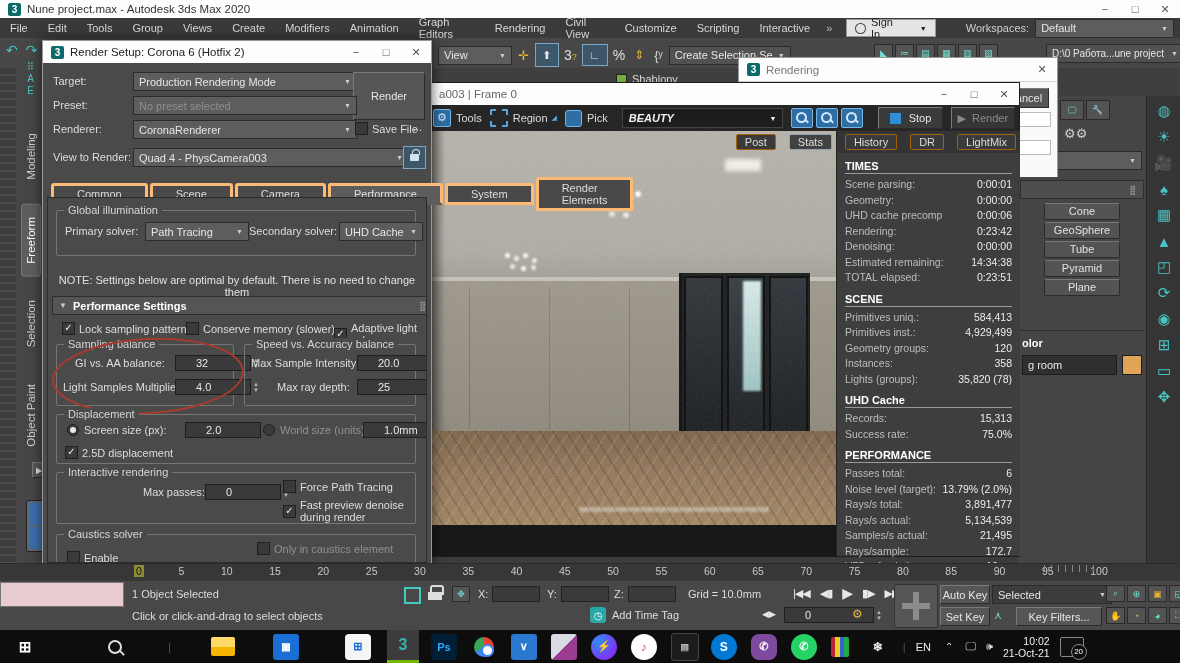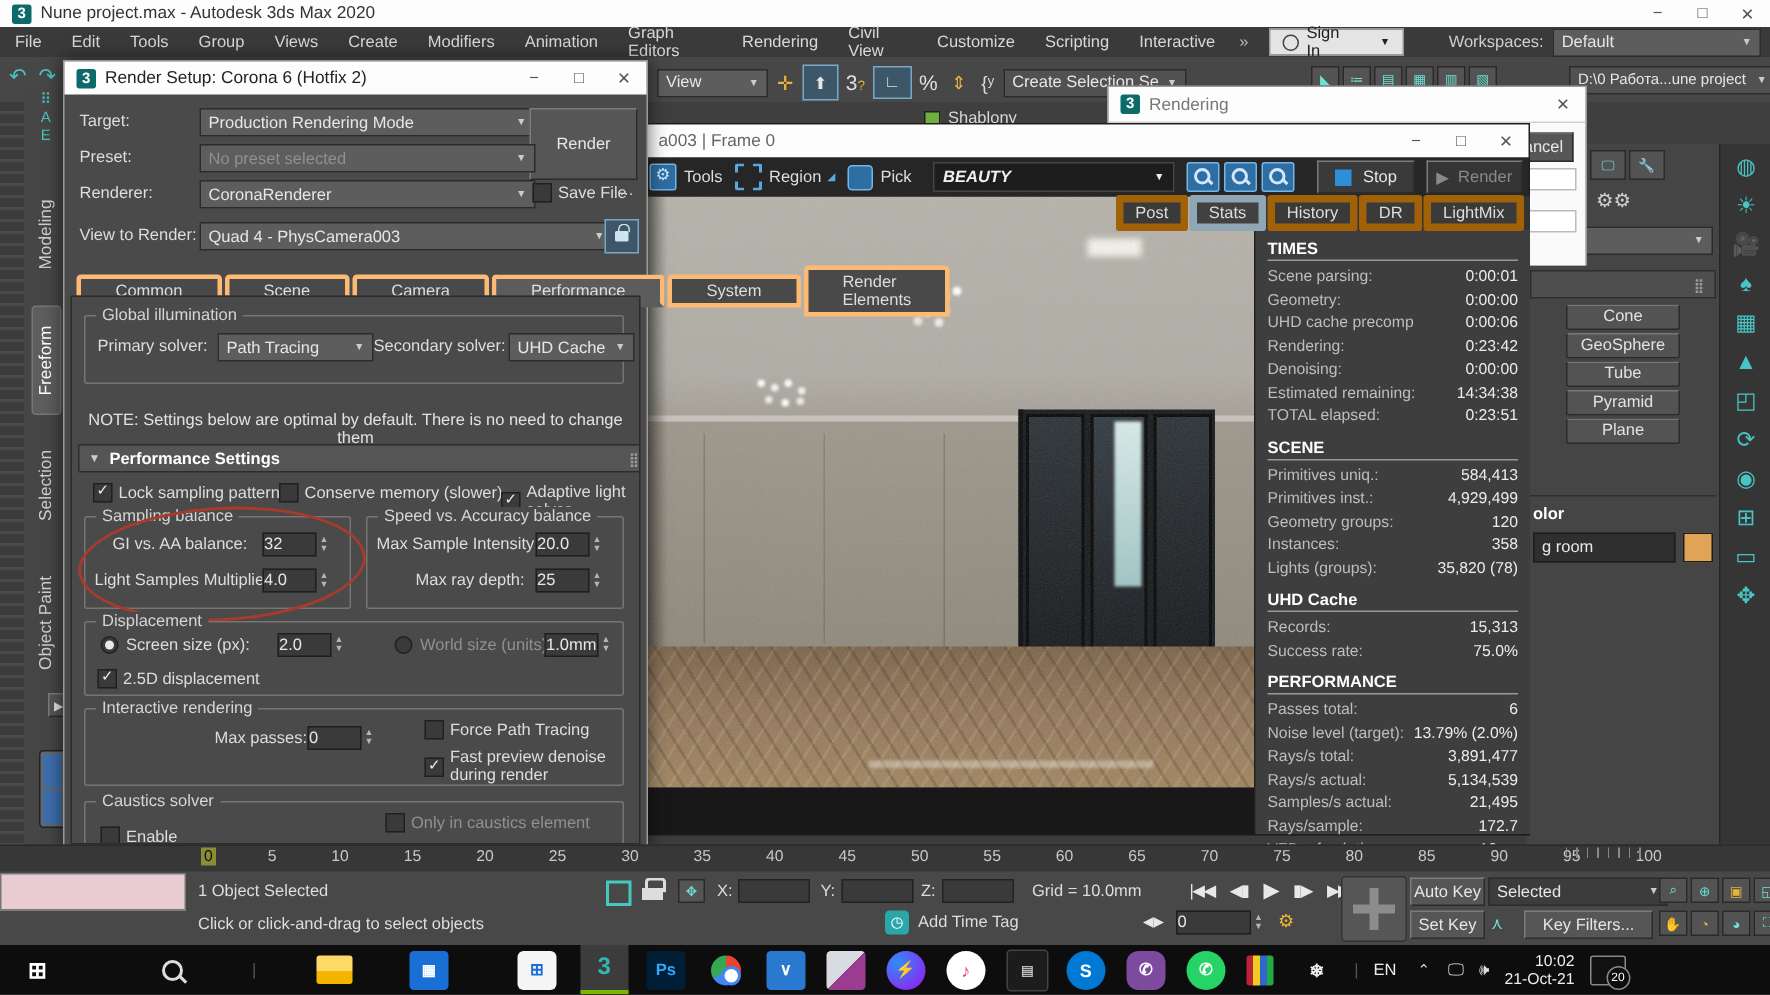--- a/index.html
+++ b/index.html
@@ -20,38 +20,38 @@
        color:#e6e6e6;display:flex;align-items:center;justify-content:center;font-size:11px;}
   .gb{border:1px solid #757575;border-radius:2px;position:absolute;}
   .gb-lab{position:absolute;top:-7px;left:7px;background:#4a4a4a;padding:0 4px;color:#d5d5d5;}
   .cbx{width:11px;height:11px;background:#3a3a3a;border:1px solid #202020;color:#efefef;
        font-size:10px;line-height:9px;text-align:center;flex:0 0 auto;margin-right:4px;}
   .radio{width:10px;height:10px;border-radius:50%;background:#3a3a3a;border:1px solid #202020;
          margin-right:5px;position:relative;flex:0 0 auto;}
   .radio.sel:after{content:"";position:absolute;inset:2px;border-radius:50%;background:#e8e8e8;}
   .dis{color:#909090;}
   .spin{display:flex;align-items:center;}
-  .spin .val{background:#3a3a3a;border:1px solid #1f1f1f;color:#e6e6e6;padding:0 0;width:34px;
+  .spin .val{background:#3a3a3a;border:1px solid #1f1f1f;color:#e6e6e6;padding:0 20px;width:34px;
              height:14px;line-height:14px;}
   .spin .ar{display:flex;flex-direction:column;margin-left:2px;color:#b5b5b5;font-size:6px;line-height:6px;}
   .rollout{background:#555;border:1px solid #2d2d2d;color:#fff;font-weight:bold;display:flex;
            align-items:center;padding:0 6px;height:17px;}
   .grip{margin-left:auto;color:#9a9a9a;font-size:9px;letter-spacing:1px;}
   
   .rs-tab{padding:2px 23px;background:#494949;border:3px solid #fdba74;color:#ddd;margin-right:2px;
           border-radius:3px 3px 0 0;}
   .rs-tab.on{background:#5c5c5c;border-bottom-color:#5c5c5c;}
   
   .menu-item{padding:0 10px;color:#d8d8d8;}
   
   .ribbon-tab{writing-mode:vertical-rl;transform:rotate(180deg);padding:12px 3px;color:#cfcfcf;
               font-size:11.5px;margin:6px 0;}
   .ribbon-tab.on{background:#5e5e5e;border:1px solid #777;border-radius:3px;color:#fff;}
   
-  .vfb-tab{padding:1px 8px;background:#3a3a3a;border:5px solid #a16207;color:#ddd;margin-left:1px;border-radius:2px;text-align:center;}
+  .vfb-tab{padding:1px 8px;background:#3a3a3a;border:1px solid #a16207;color:#ddd;margin-left:13px;border-radius:2px;text-align:center;}
   .vfb-tab.on{border-color:#8fa6b5;background:#414141;}
   .stat-h{font-weight:bold;color:#fff;border-bottom:1px solid #9a9a9a;margin:7px 0 3px;font-size:11px;padding-bottom:1px;}
   .stat-row{display:flex;justify-content:space-between;font-size:10.5px;line-height:15.5px;}
   .stat-l{color:#bdbdbd;}
   .stat-v{color:#ececec;}
   .mag{width:20px;height:18px;background:#2e6ea3;border:1px solid #74b6e8;border-radius:2px;
        position:relative;margin-right:3px;}
   .mag:before{content:"";position:absolute;left:4px;top:3px;width:7px;height:7px;border:2px solid #cfe8ff;border-radius:50%;}
   .mag:after{content:"";position:absolute;left:12px;top:11px;width:5px;height:2px;background:#cfe8ff;transform:rotate(45deg);}
   

